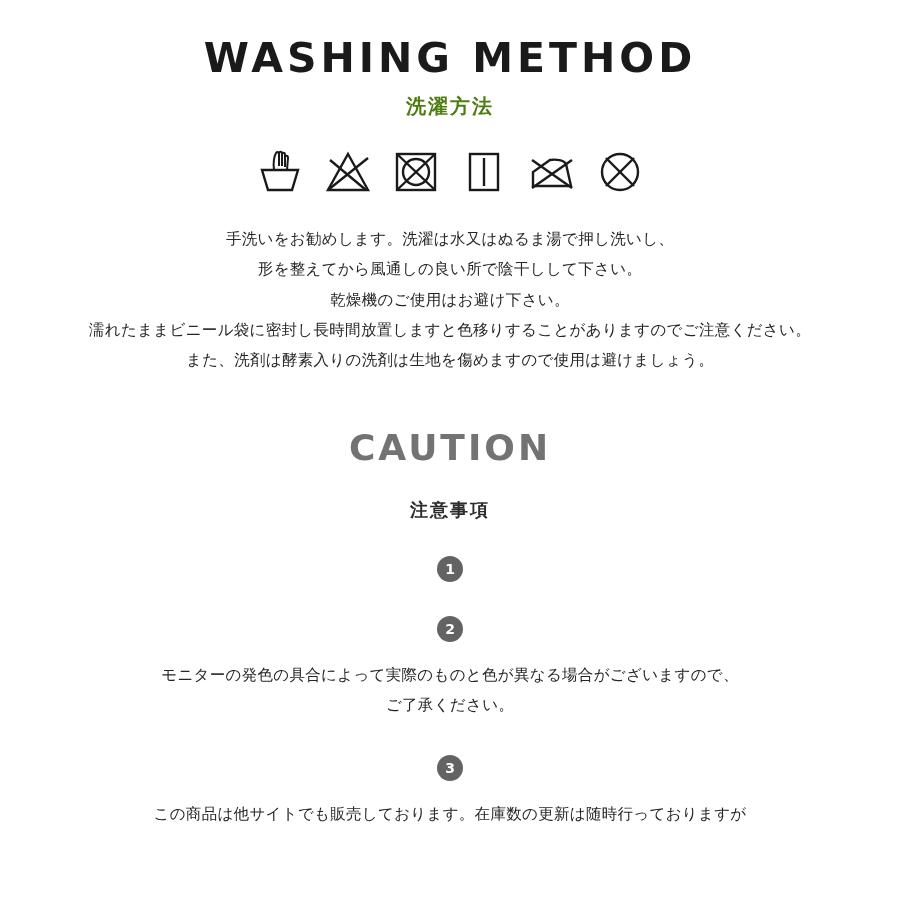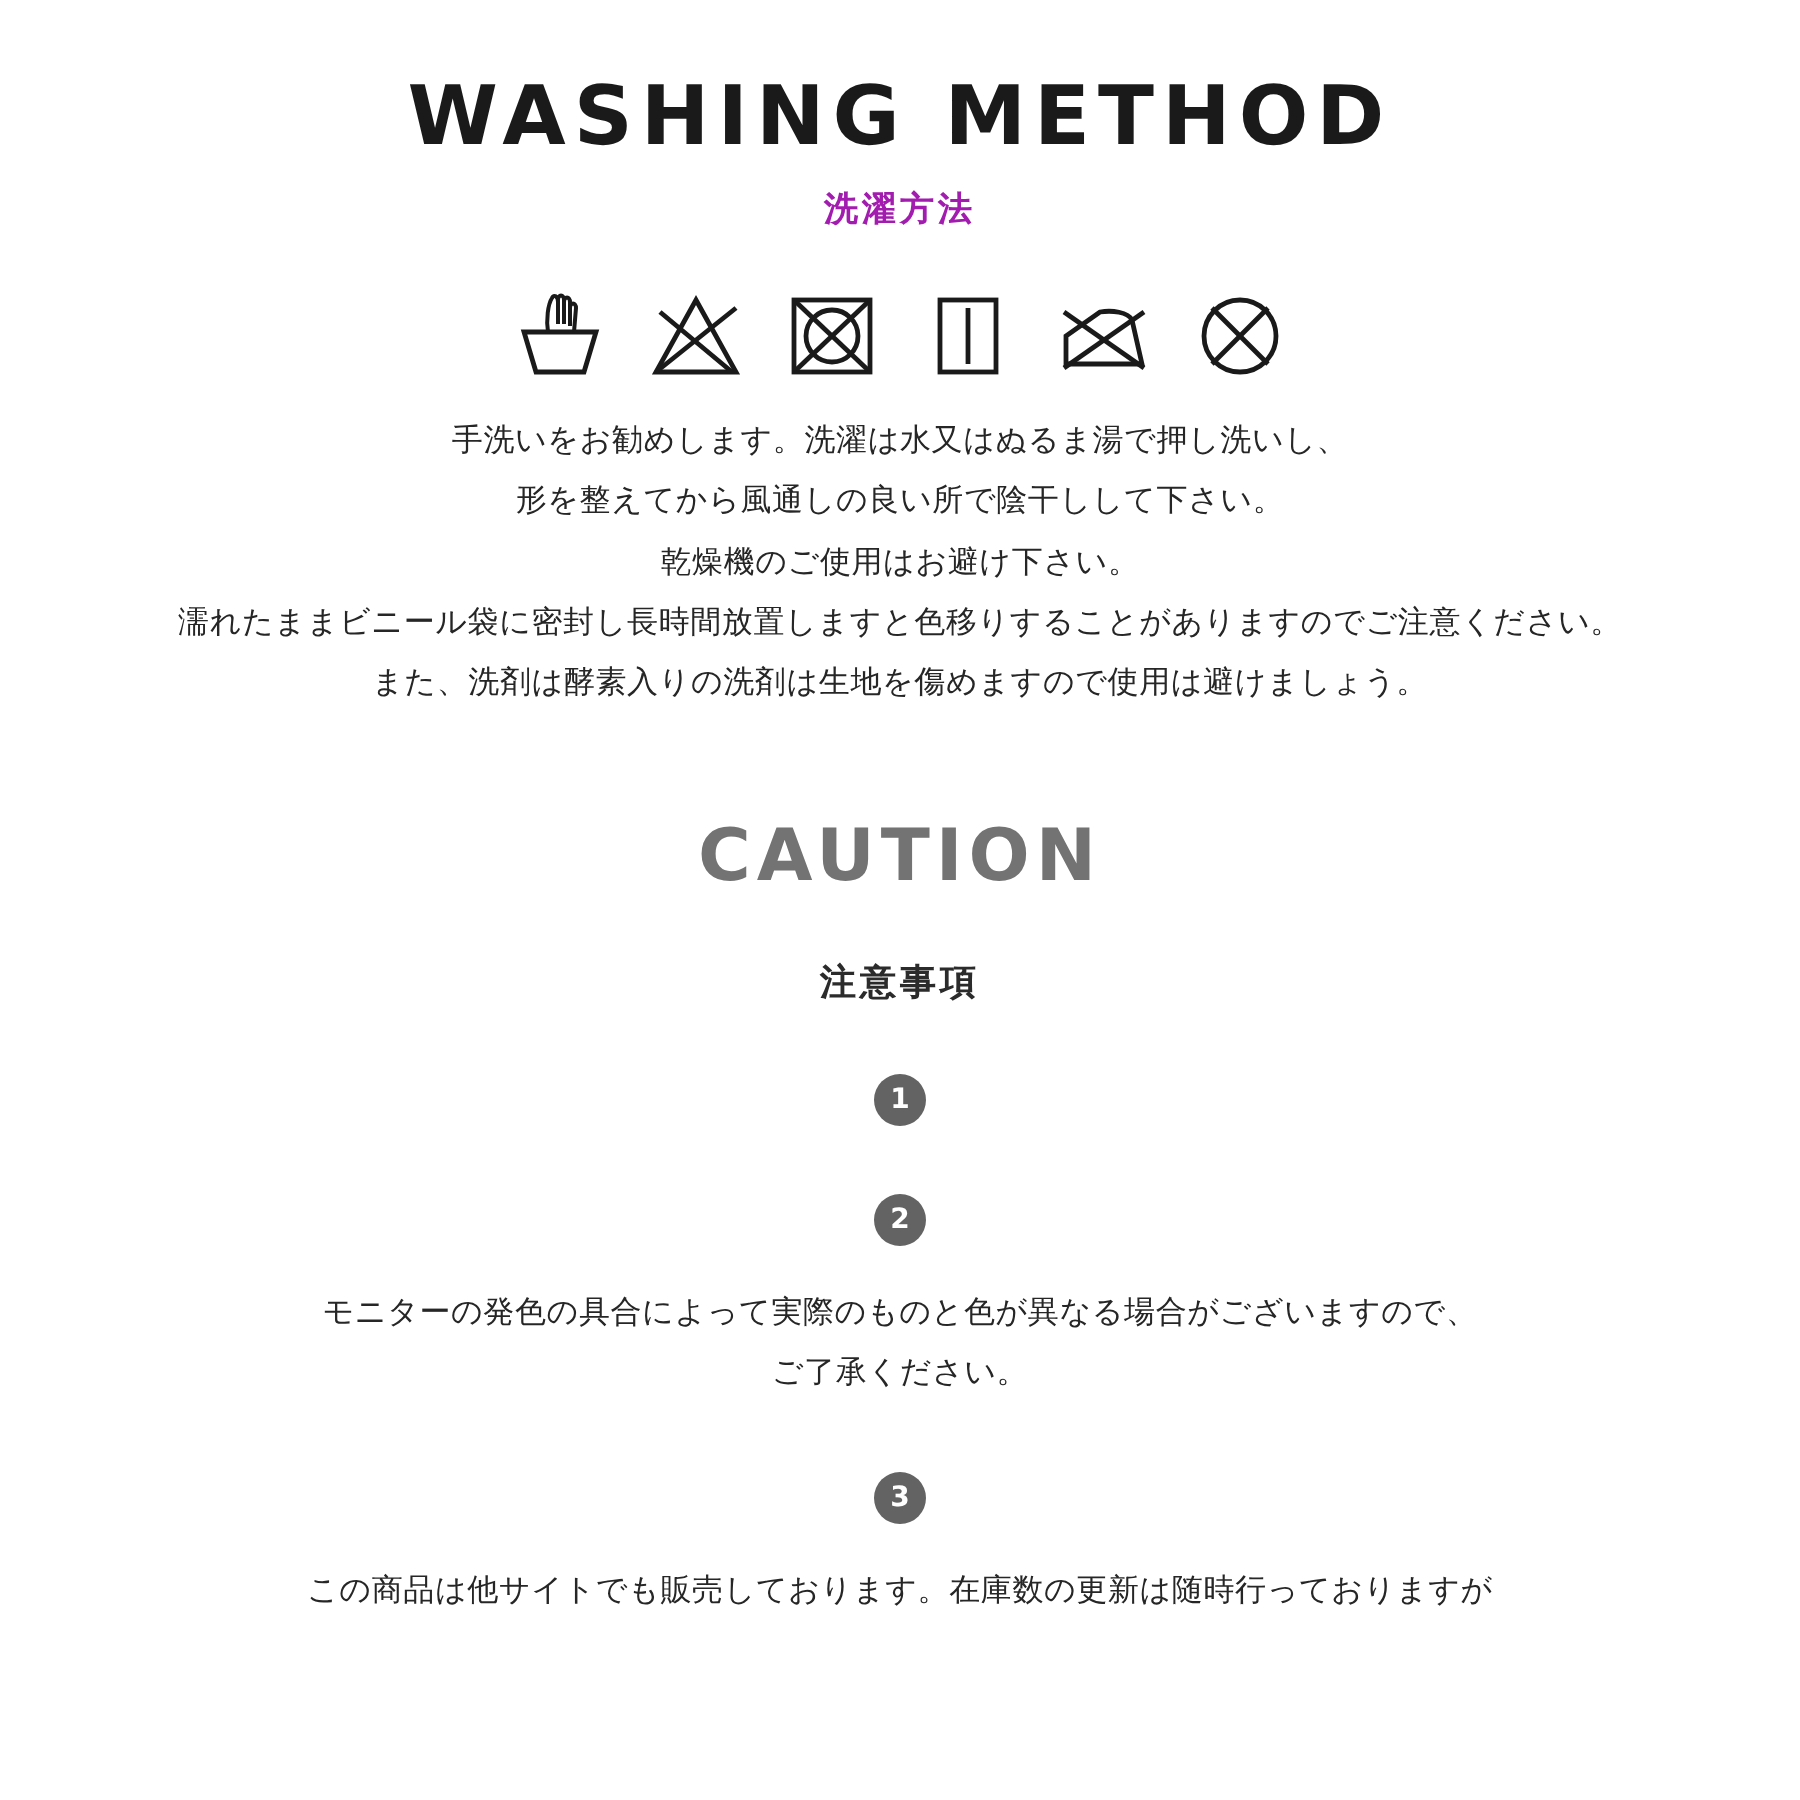--- a/index.html
+++ b/index.html
@@ -30,24 +30,24 @@
     font-family: "DejaVu Sans", sans-serif;
     font-size: 41px;
     font-weight: 700;
     letter-spacing: 4px;
     color: #1a1a1a;
     line-height: 1.1;
     margin: 12px 0 0 0;
   }
   .title-jp {
     font-family: "DejaVu Sans", sans-serif;
-    font-size: 17px;
+    font-size: 20px;
     font-weight: 700;
     letter-spacing: 2px;
-    color: #a21caf;
+    color: #4d7c0f;
     margin-top: 12px;
   }
 
   .symbol-row {
     margin-top: 26px;
     display: flex;
     justify-content: center;
     align-items: flex-end;
     gap: 16px;
   }
@@ -56,21 +56,21 @@
     height: 50px;
     position: relative;
   }
   .symbol svg {
     display: block;
     width: 100%;
     height: 100%;
   }
 
   .wash-text {
-    margin-top: 13px;
+    margin-top: 28px;
     font-family: "DejaVu Sans", sans-serif;
     font-size: 15.5px;
     line-height: 1.95;
     color: #262626;
     letter-spacing: 0.3px;
   }
   .wash-text div {
     white-space: nowrap;
   }
 

